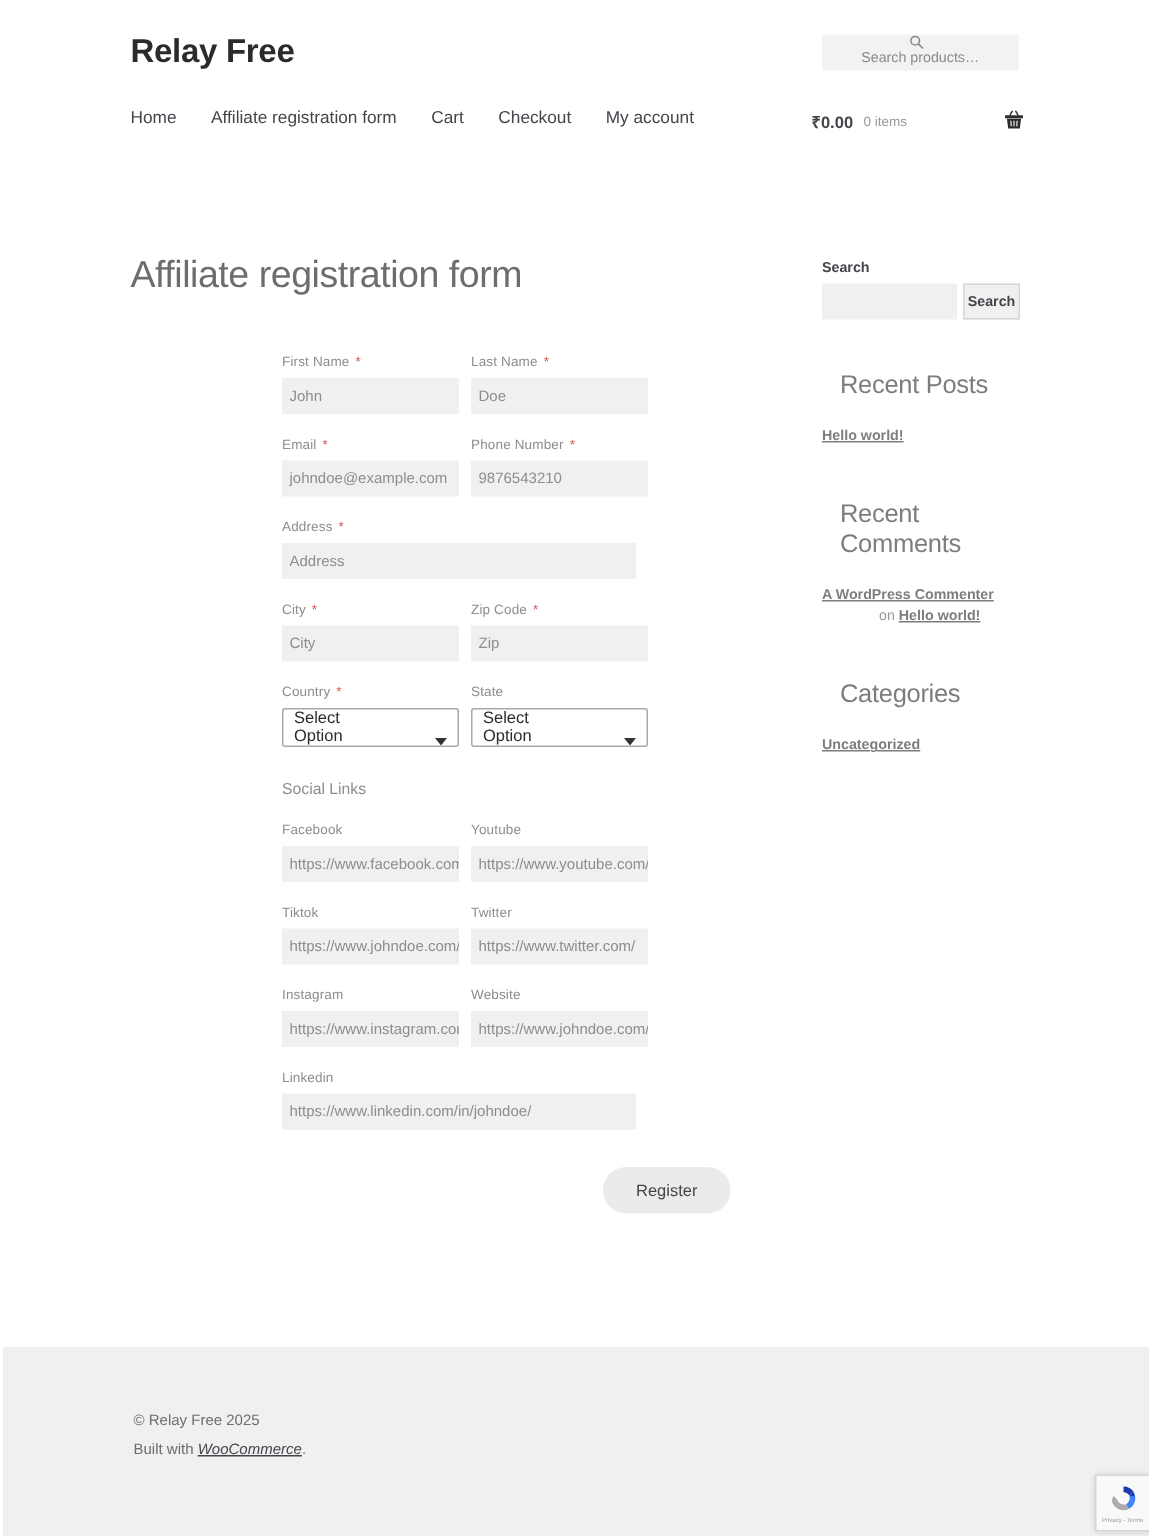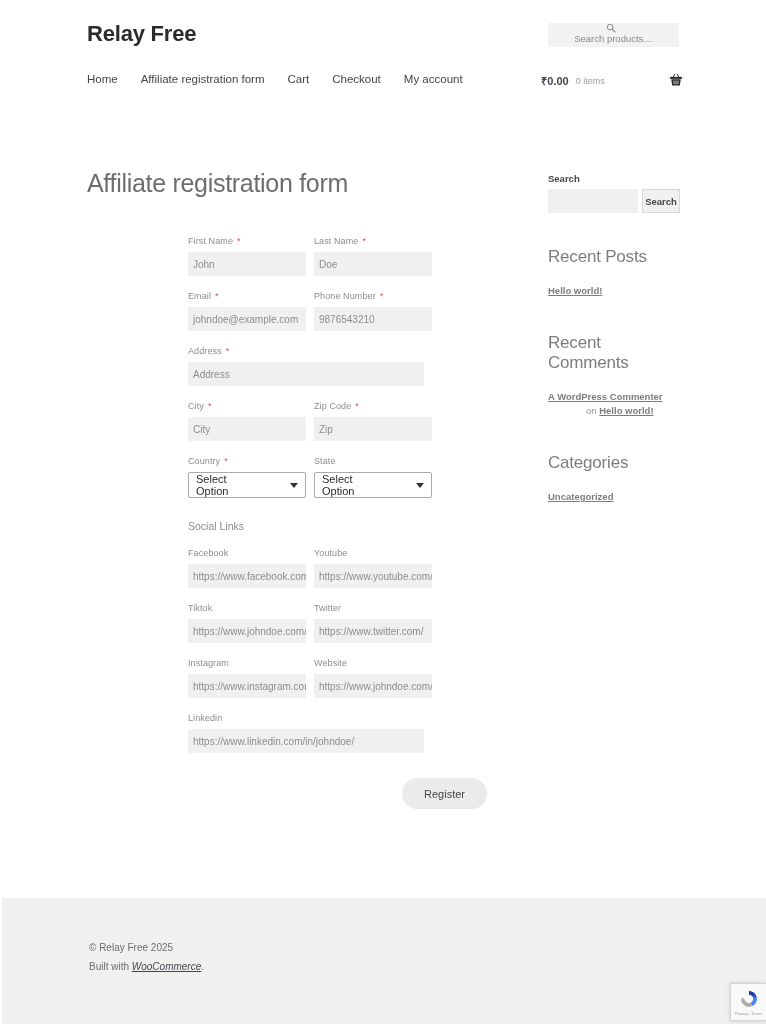--- a/index.html
+++ b/index.html
@@ -181,21 +181,21 @@
   .fselect {
     width: 100%;
     height: 26px;
     background: #ffffff;
     border: 1px solid #a9a9a9;
     border-radius: 2px;
     padding: 0 7px;
     font-size: 11px;
     color: #2b2b2b;
     display: flex;
-    align-items: center;
+    align-items: flex-end;
     justify-content: space-between;
     gap: 32px;
   }
   .fselect .caret {
     width: 0; height: 0;
     border-left: 4px solid transparent;
     border-right: 4px solid transparent;
     border-top: 5px solid #333;
     margin-left: 6px;
   }
@@ -230,21 +230,21 @@
     position: absolute;
     left: 548px;
     top: 72px;
     width: 132px;
   }
   .widget { margin-bottom: 34px; }
   .widget-title {
     font-size: 17px;
     font-weight: normal;
     color: #7d7d7d;
-    margin: 0 0 17px 0;
+    margin: 0 0 17px 12px;
     letter-spacing: -0.2px;
   }
   .search-label {
     font-size: 9.5px;
     font-weight: bold;
     color: #43454b;
     display: block;
     margin-bottom: 5px;
   }
   .search-row { display: flex; align-items: stretch; gap: 4px; }

